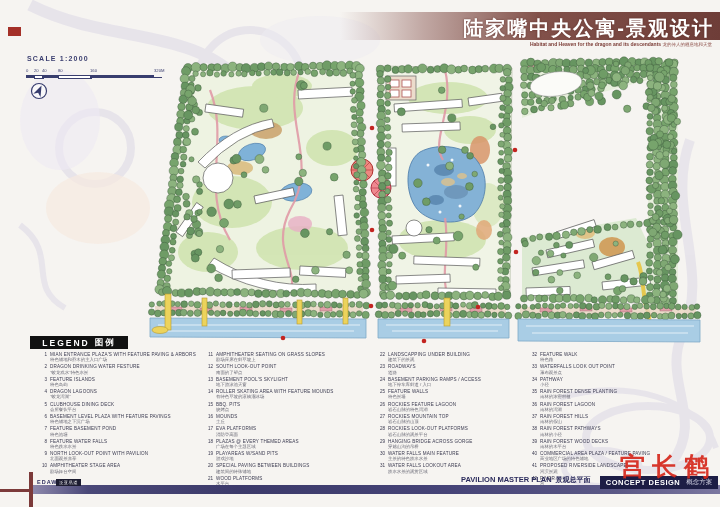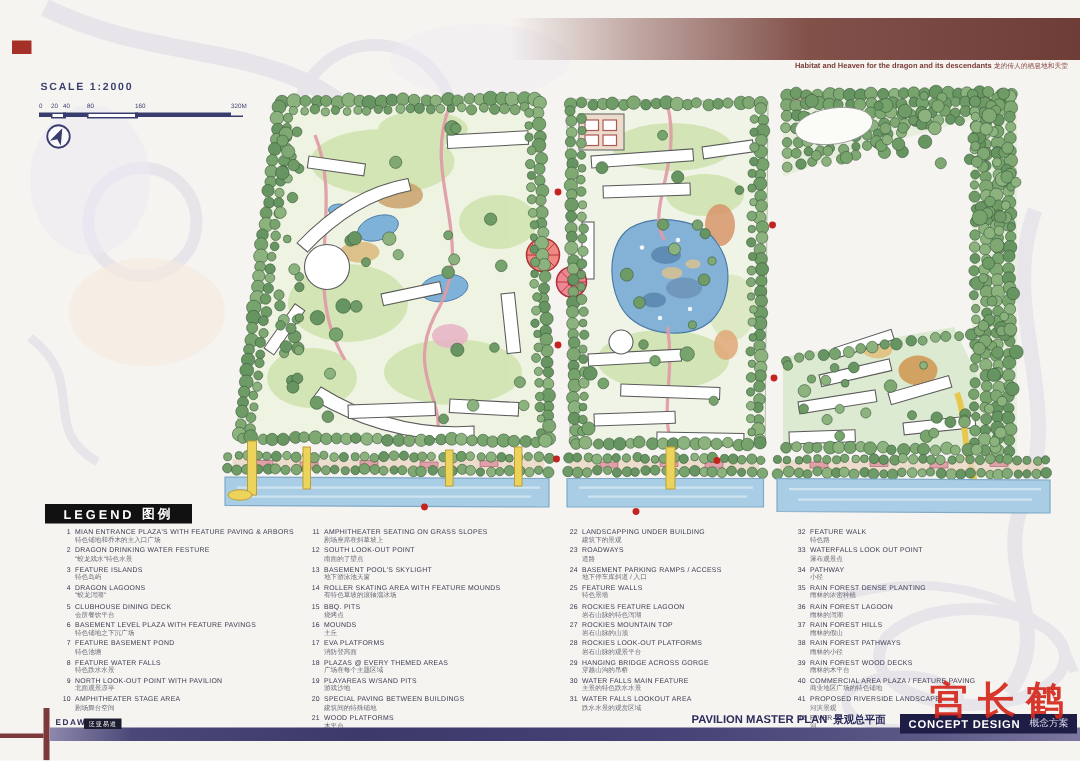--- a/index.html
+++ b/index.html
@@ -1229,20 +1229,21 @@
       <circle cx="515" cy="150" r="2.3"></circle>
         <circle cx="516" cy="252" r="2.3"></circle>
       <circle cx="371" cy="306" r="2.3"></circle>
         <circle cx="478" cy="307" r="2.3"></circle>
       <circle cx="424" cy="341" r="2.3"></circle>
         <circle cx="283" cy="338" r="2.3"></circle>
     </g>
   </svg>
 
   <div class="abs banner"></div>
+  <div class="abs title">陆家嘴中央公寓-景观设计</div>
   <div class="abs subtitle">
     <span>Habitat and Heaven for the dragon and its descendants</span>
     <span class="cn">龙的传人的栖息地和天堂</span>
   </div>
   <div class="abs tl-square"></div>
 
   <div class="abs scale-label">SCALE 1:2000</div>
   <div class="abs scalebar" id="scalebar">
       <span class="tick" style="left: 0px;">0</span>
       <span class="tick" style="left: 8px;">20</span>

